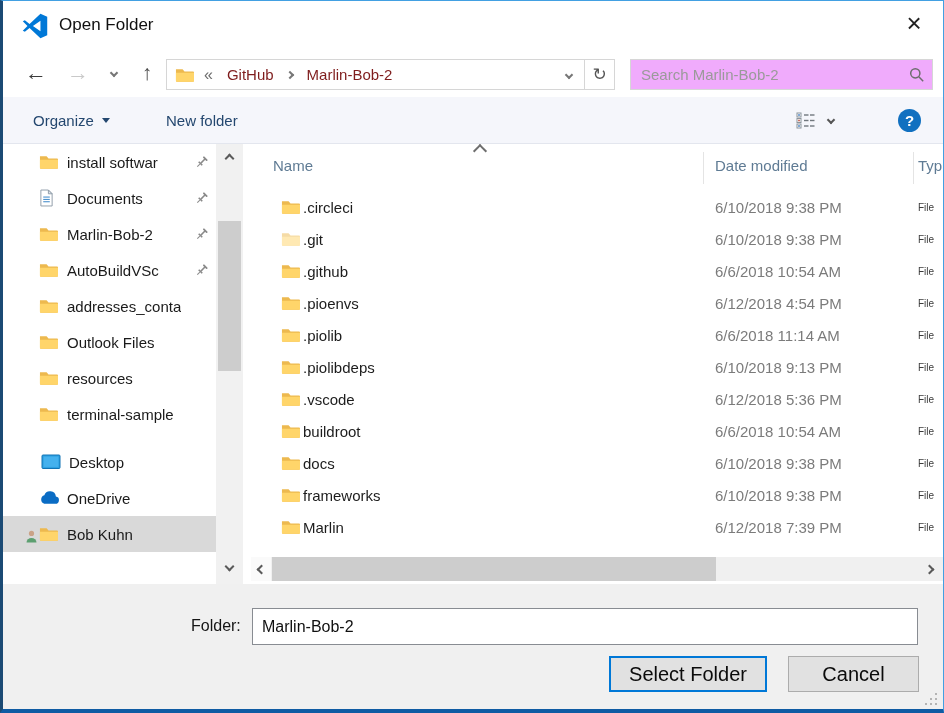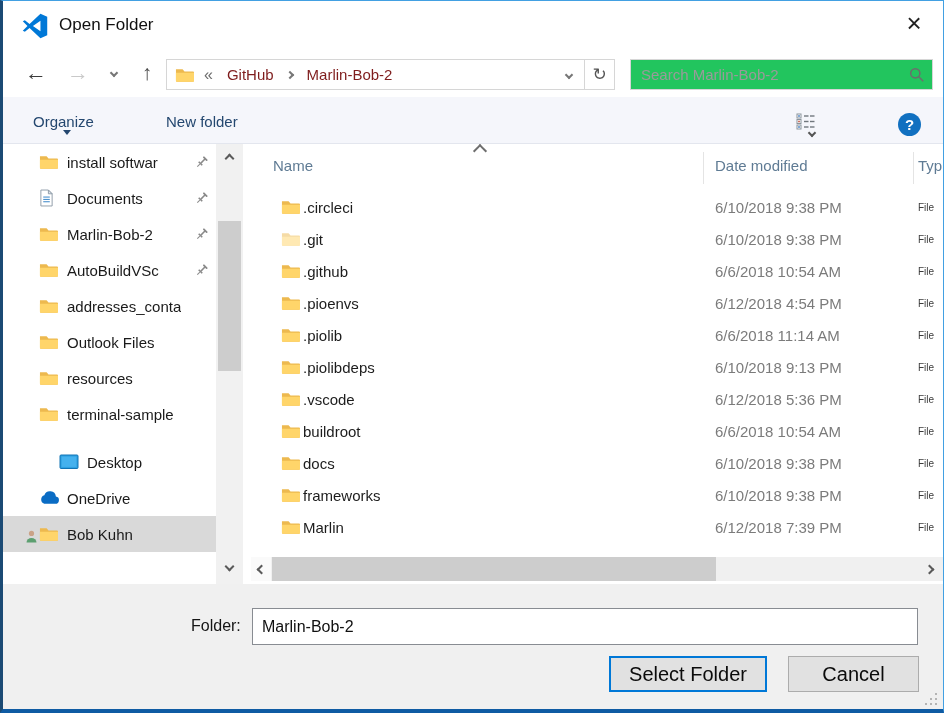--- a/index.html
+++ b/index.html
@@ -38,47 +38,47 @@
                 border:1px solid #d6d6d6; display:flex; align-items:center; }
   .addr-folder { margin-left:8px; width:19px; height:16px; }
   .addr-overflow { margin-left:10px; color:#6d6d6d; font-size:16px; }
   .crumb { margin-left:14px; font-size:15px; color:#7f1d1d; white-space:nowrap; }
   .crumb-sep { margin-left:13px; }
   .addr-spacer { flex:1; }
   .addr-drop { width:30px; height:100%; display:flex; align-items:center; justify-content:center; }
   .refresh-btn { width:30px; height:100%; border-left:1px solid #d6d6d6; display:flex; align-items:center; justify-content:center;
                  font-size:17px; color:#555; }
 
-  .searchbox { position:absolute; left:627px; top:6px; width:303px; height:31px; border:1px solid #d6d6d6; background:#22c55e;
+  .searchbox { position:absolute; left:627px; top:6px; width:303px; height:31px; border:1px solid #d6d6d6; background:#f0abfc;
                display:flex; align-items:center; }
   .searchbox input { flex:1; border:none; outline:none; font-family:"Liberation Sans",sans-serif; font-size:15px;
                      color:#333; padding:0 4px 0 10px; background:transparent; }
   .searchbox input::placeholder { color:#9a9a9a; }
   .search-glyph { width:30px; display:flex; align-items:center; justify-content:center; }
 
   
   .cmdbar { position:absolute; left:0; top:96px; width:100%; height:47px; background:#f5f6fb; border-bottom:1px solid #e3e6ee; }
-  .cmd { position:absolute; top:16px; height:46px; display:flex; align-items:center; font-size:15px; color:var(--toolbar-text,#24476f);flex-direction:column; }
+  .cmd { position:absolute; top:0; height:46px; display:flex; align-items:center; font-size:15px; color:var(--toolbar-text,#24476f); }
   .organize { left:30px; }
   .newfolder { left:163px; }
   .tri-down { display:inline-block; margin-left:8px; width:0; height:0; border-left:4px solid transparent;
               border-right:4px solid transparent; border-top:5px solid #24476f; }
   .viewbtn { left:793px; }
   .viewbtn .chv { margin-left:12px; border-color:#555; }
   .helpbtn { left:895px; }
   .help-circle { width:23px; height:23px; border-radius:50%; background:#1170c0; color:#fff; font-size:15px; font-weight:bold;
                  display:flex; align-items:center; justify-content:center; }
 
   
   .main { position:absolute; left:0; top:143px; width:100%; height:440px; background:#fff; }
 
   .sidebar { position:absolute; left:0; top:0; width:213px; height:100%; overflow:hidden; }
   .side-item { position:relative; height:36px; display:flex; align-items:center; font-size:15px; color:#1a1a1a; cursor:default; }
   .side-item.lvl1 { padding-left:36px; }
-  .side-item.lvl0 { padding-left:56px; }
+  .side-item.lvl0 { padding-left:38px; }
   .side-item.gap { margin-top:12px; }
   .side-item.selected { background:var(--selection-bg,#d9d9d9); }
   .side-item .icon { width:21px; height:18px; margin-right:7px; flex:0 0 auto; display:flex; align-items:center; }
   .side-item .label { white-space:nowrap; overflow:hidden; max-width:128px; }
   .side-item .pin { position:absolute; right:8px; top:11px; width:13px; height:13px; }
 
   .side-scrollbar { position:absolute; left:213px; top:0; width:27px; height:100%; background:#f1f1f1; }
   .sb-arrow { position:absolute; left:0; width:100%; height:20px; display:flex; align-items:center; justify-content:center; }
   .sb-arrow .chv { border-color:#5a5a5a; width:7px; height:7px; }
   .sb-arrow.top { top:2px; } .sb-arrow.bottom { bottom:6px; }

